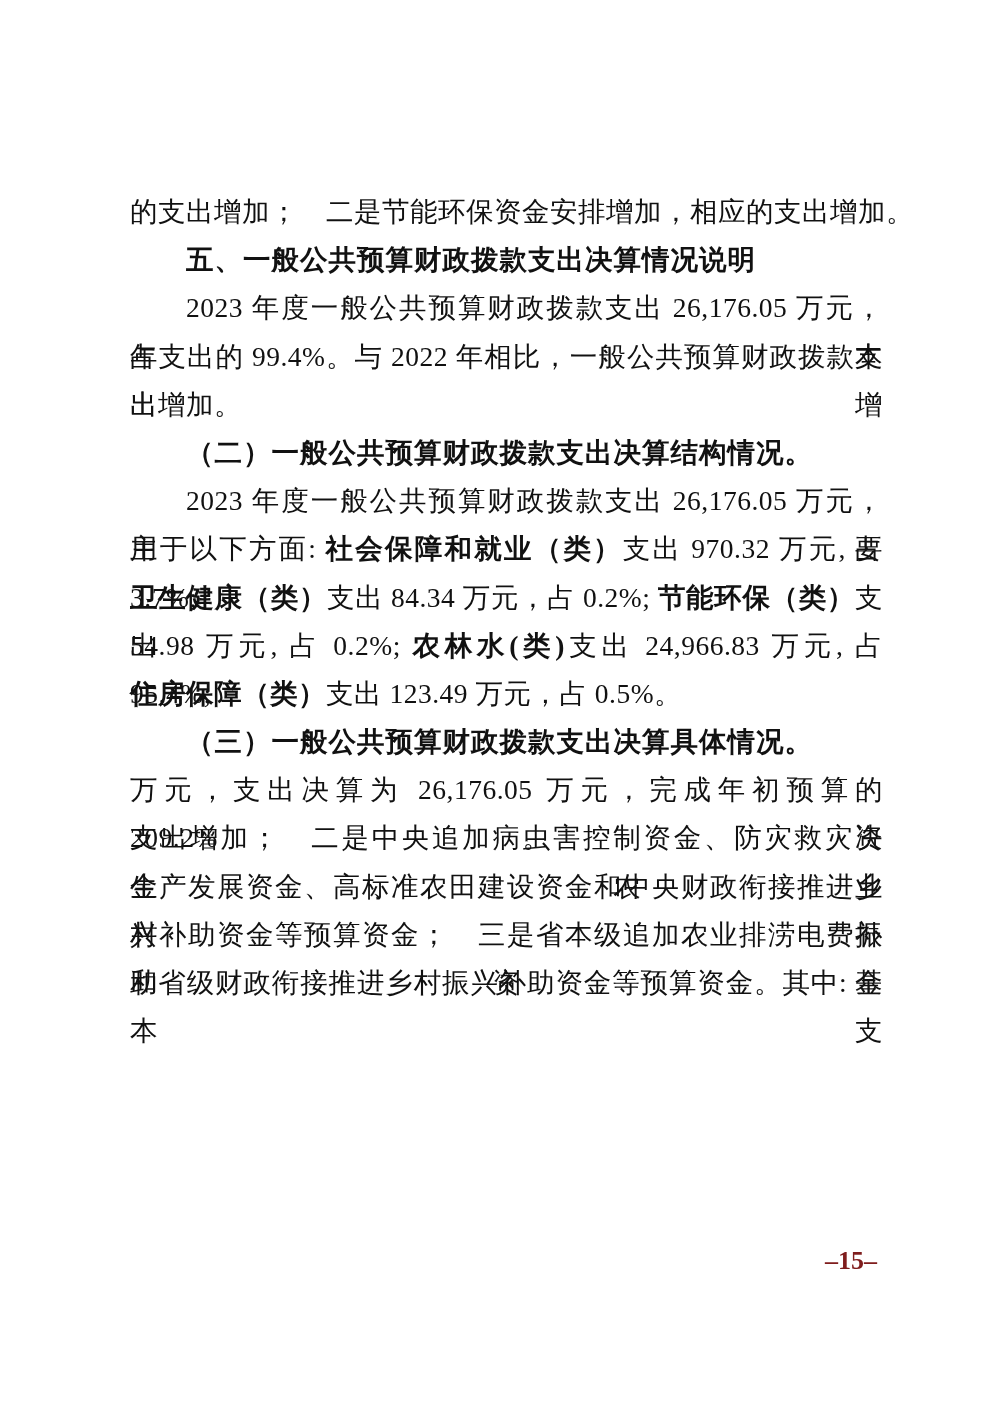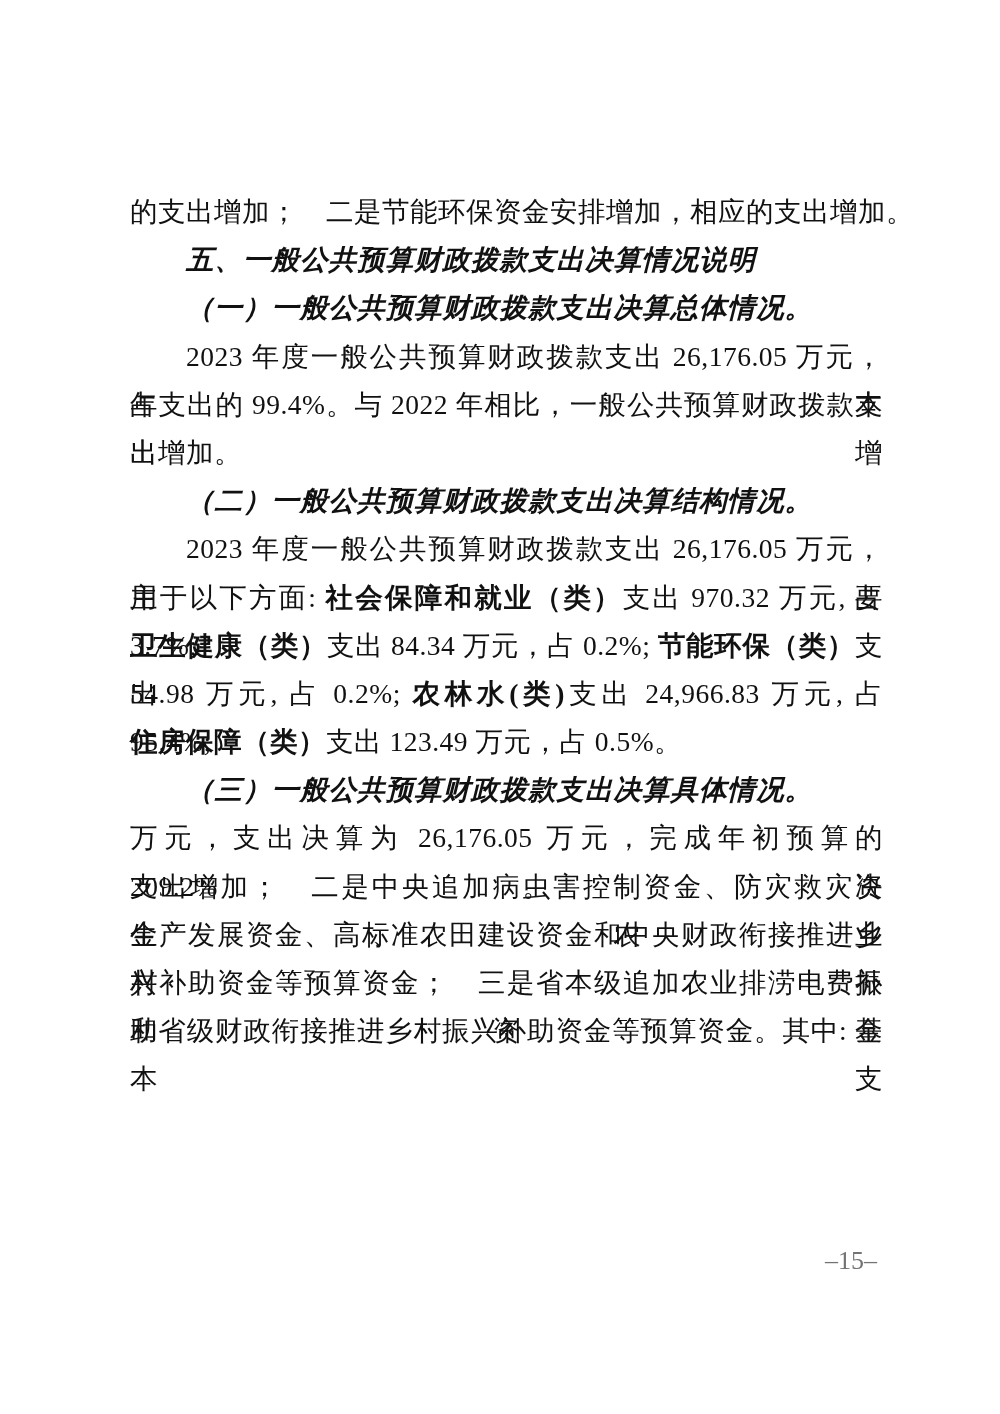--- a/index.html
+++ b/index.html
@@ -38,45 +38,44 @@
     text-align: justify;
     text-align-last: justify;
   }
   .line.indent {
     text-indent: 56px;
   }
   .line.heading {
     font-family: "Liberation Sans", sans-serif;
     font-weight: bold;
     letter-spacing: 1px;
-    font-style: italic;
   }
   .bold {
     font-weight: bold;
   }
   .footer {
     position: absolute;
     left: 0;
     top: 1243px;
     width: 877px;
     text-align: right;
     font-size: 26px;
     line-height: 36px;
     font-family: "Liberation Serif", serif;
-    color: #737373;
+    color: #7f1d1d;
+    font-weight: bold;
   }
 </style>
 </head>
 <body>
 
 <div class="page">
   <div class="content">
       <div class="line"><span>的支出增加；　二是节能环保资金安排增加，相应的支出增加。</span></div>
       <div class="line indent heading"><span class="bold">五、一般公共预算财政拨款支出决算情况说明</span></div>
-      <div class="line indent heading"><span class="bold">（一）一般公共预算财政拨款支出决算总体情况。</span></div>
       <div class="line justify indent"><span>2023 年度一般公共预算财政拨款支出 26,176.05 万元，占本</span></div>
       <div class="line justify"><span>年支出的 99.4%。与 2022 年相比，一般公共预算财政拨款支出增</span></div>
       <div class="line"><span>出增加。</span></div>
       <div class="line indent heading"><span class="bold">（二）一般公共预算财政拨款支出决算结构情况。</span></div>
       <div class="line justify indent"><span>2023 年度一般公共预算财政拨款支出 26,176.05 万元，主要</span></div>
       <div class="line justify"><span>用于以下方面: </span><span class="bold">社会保障和就业（类）</span><span>支出 970.32 万元, 占 3.7%;</span></div>
       <div class="line justify"><span class="bold">卫生健康（类）</span><span>支出 84.34 万元，占 0.2%; </span><span class="bold">节能环保（类）</span><span>支出</span></div>
       <div class="line justify"><span>54.98 万元, 占 0.2%; </span><span class="bold">农林水(类)</span><span>支出 24,966.83 万元, 占 95.4%;</span></div>
       <div class="line"><span class="bold">住房保障（类）</span><span>支出 123.49 万元，占 0.5%。</span></div>
       <div class="line indent heading"><span class="bold">（三）一般公共预算财政拨款支出决算具体情况。</span></div>

